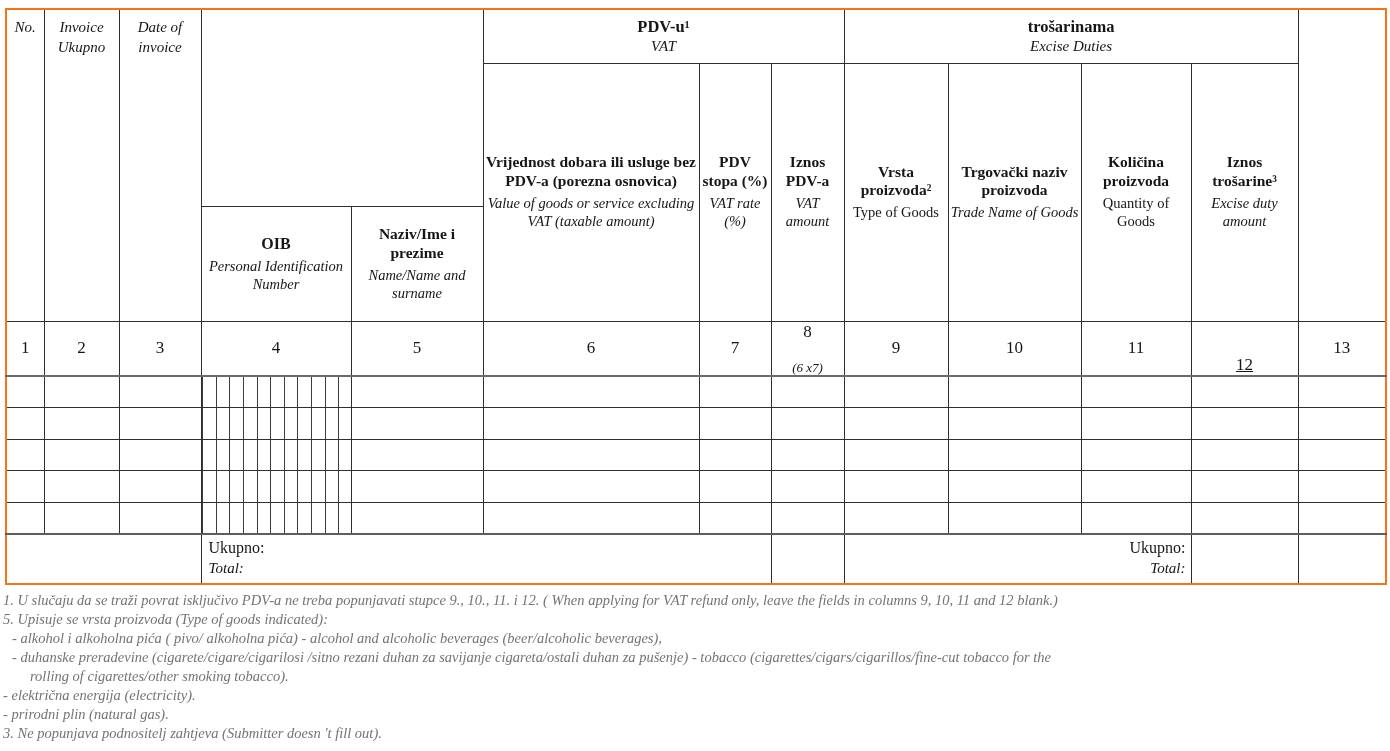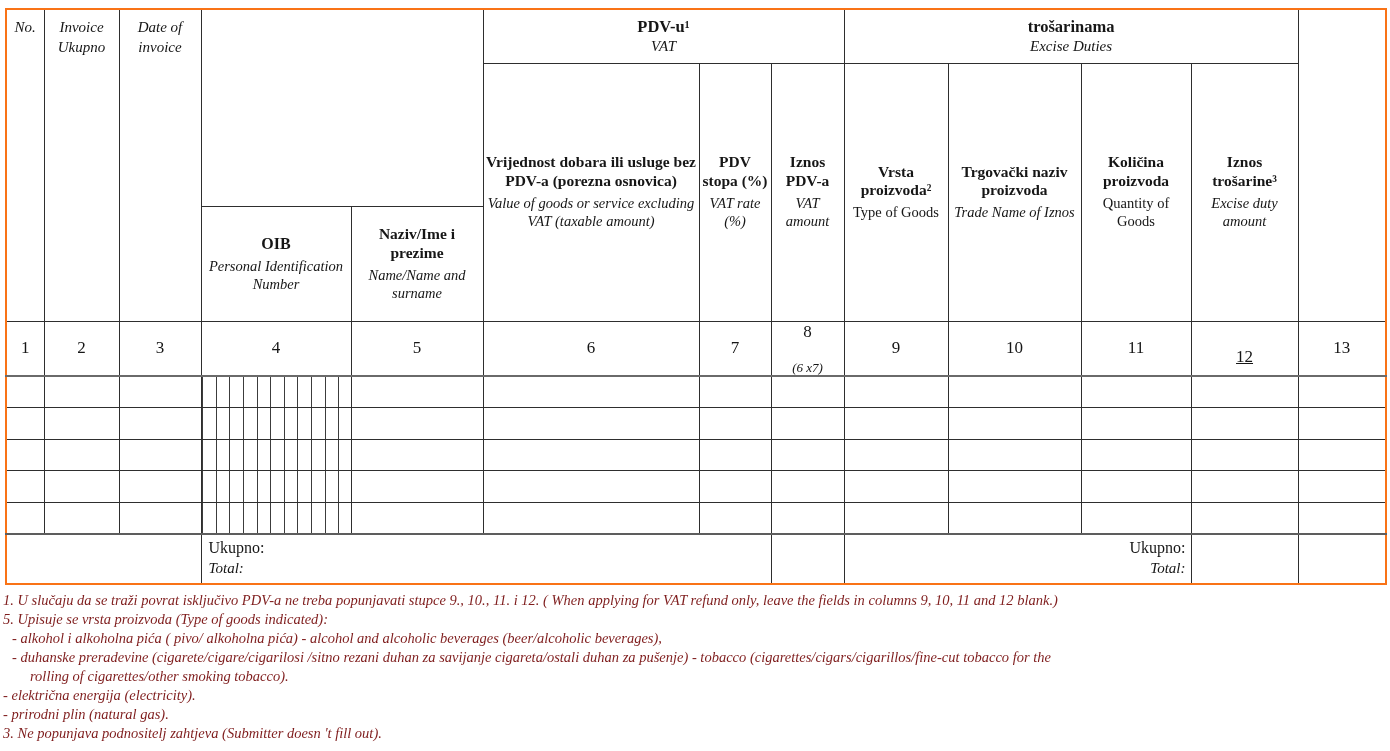--- a/index.html
+++ b/index.html
@@ -42,38 +42,38 @@
 
   .h-title{font-weight:bold;font-size:15.5px;line-height:1.22;padding:0 2px;}
   .h-sub{font-style:italic;font-size:14.5px;line-height:1.25;margin-top:3px;padding:0 2px;}
   .h-sub-plain{font-style:normal;font-size:14.5px;line-height:1.25;margin-top:3px;padding:0 2px;}
 
   tr.rnum td{
     font-size:17px;
     border-bottom:2px solid #6a6a6a;
   }
   .formula{font-size:13px;font-style:italic;line-height:1;margin-top:19px;}
-  td.num-low{vertical-align:bottom;padding-bottom:8px;text-decoration:underline;}
+  td.num-low{vertical-align:bottom;text-decoration:underline;}
 
   td.oib-cell{position:relative;padding:0;}
   .oib-boxes{
     position:absolute;left:0;top:0;right:0;bottom:0;
     background-image:repeating-linear-gradient(
       to right,#3c3c3c 0px,#3c3c3c 1px,transparent 1px,transparent 13.64px);
   }
 
   tr.rtotal td{border-top:2px solid #5d5d5d;}
   td.total-left{text-align:left;vertical-align:top;padding:3px 0 0 7px;}
   td.total-right{text-align:right;vertical-align:top;padding:3px 5px 0 0;}
   .total-hr{font-weight:normal;font-size:16px;line-height:1.3;}
   .total-en{font-style:italic;font-size:15px;line-height:1.3;}
 
   .footnotes{
     position:absolute;left:3px;top:591px;width:1384px;
-    font-style:italic;font-size:14.5px;color:#7f1d1d;
+    font-style:italic;font-size:14.5px;color:#737373;
   }
   .fn{line-height:19px;white-space:nowrap;overflow:hidden;}
   .fn.i1{padding-left:9px;}
   .fn.i2{padding-left:27px;}
 </style>
 </head>
 <body>
 
 <div class="page">
 
@@ -129,21 +129,21 @@
       <td rowspan="2">
         <div class="h-title">Iznos PDV-a</div>
         <div class="h-sub">VAT amount</div>
       </td>
       <td rowspan="2">
         <div class="h-title">Vrsta proizvoda²</div>
         <div class="h-sub-plain">Type of Goods</div>
       </td>
       <td rowspan="2">
         <div class="h-title">Trgovački naziv proizvoda</div>
-        <div class="h-sub">Trade Name of Iznos</div>
+        <div class="h-sub">Trade Name of Goods</div>
       </td>
       <td rowspan="2">
         <div class="h-title">Količina proizvoda</div>
         <div class="h-sub-plain">Quantity of Goods</div>
       </td>
       <td rowspan="2">
         <div class="h-title">Iznos trošarine³</div>
         <div class="h-sub">Excise duty amount</div>
       </td>
     </tr>

